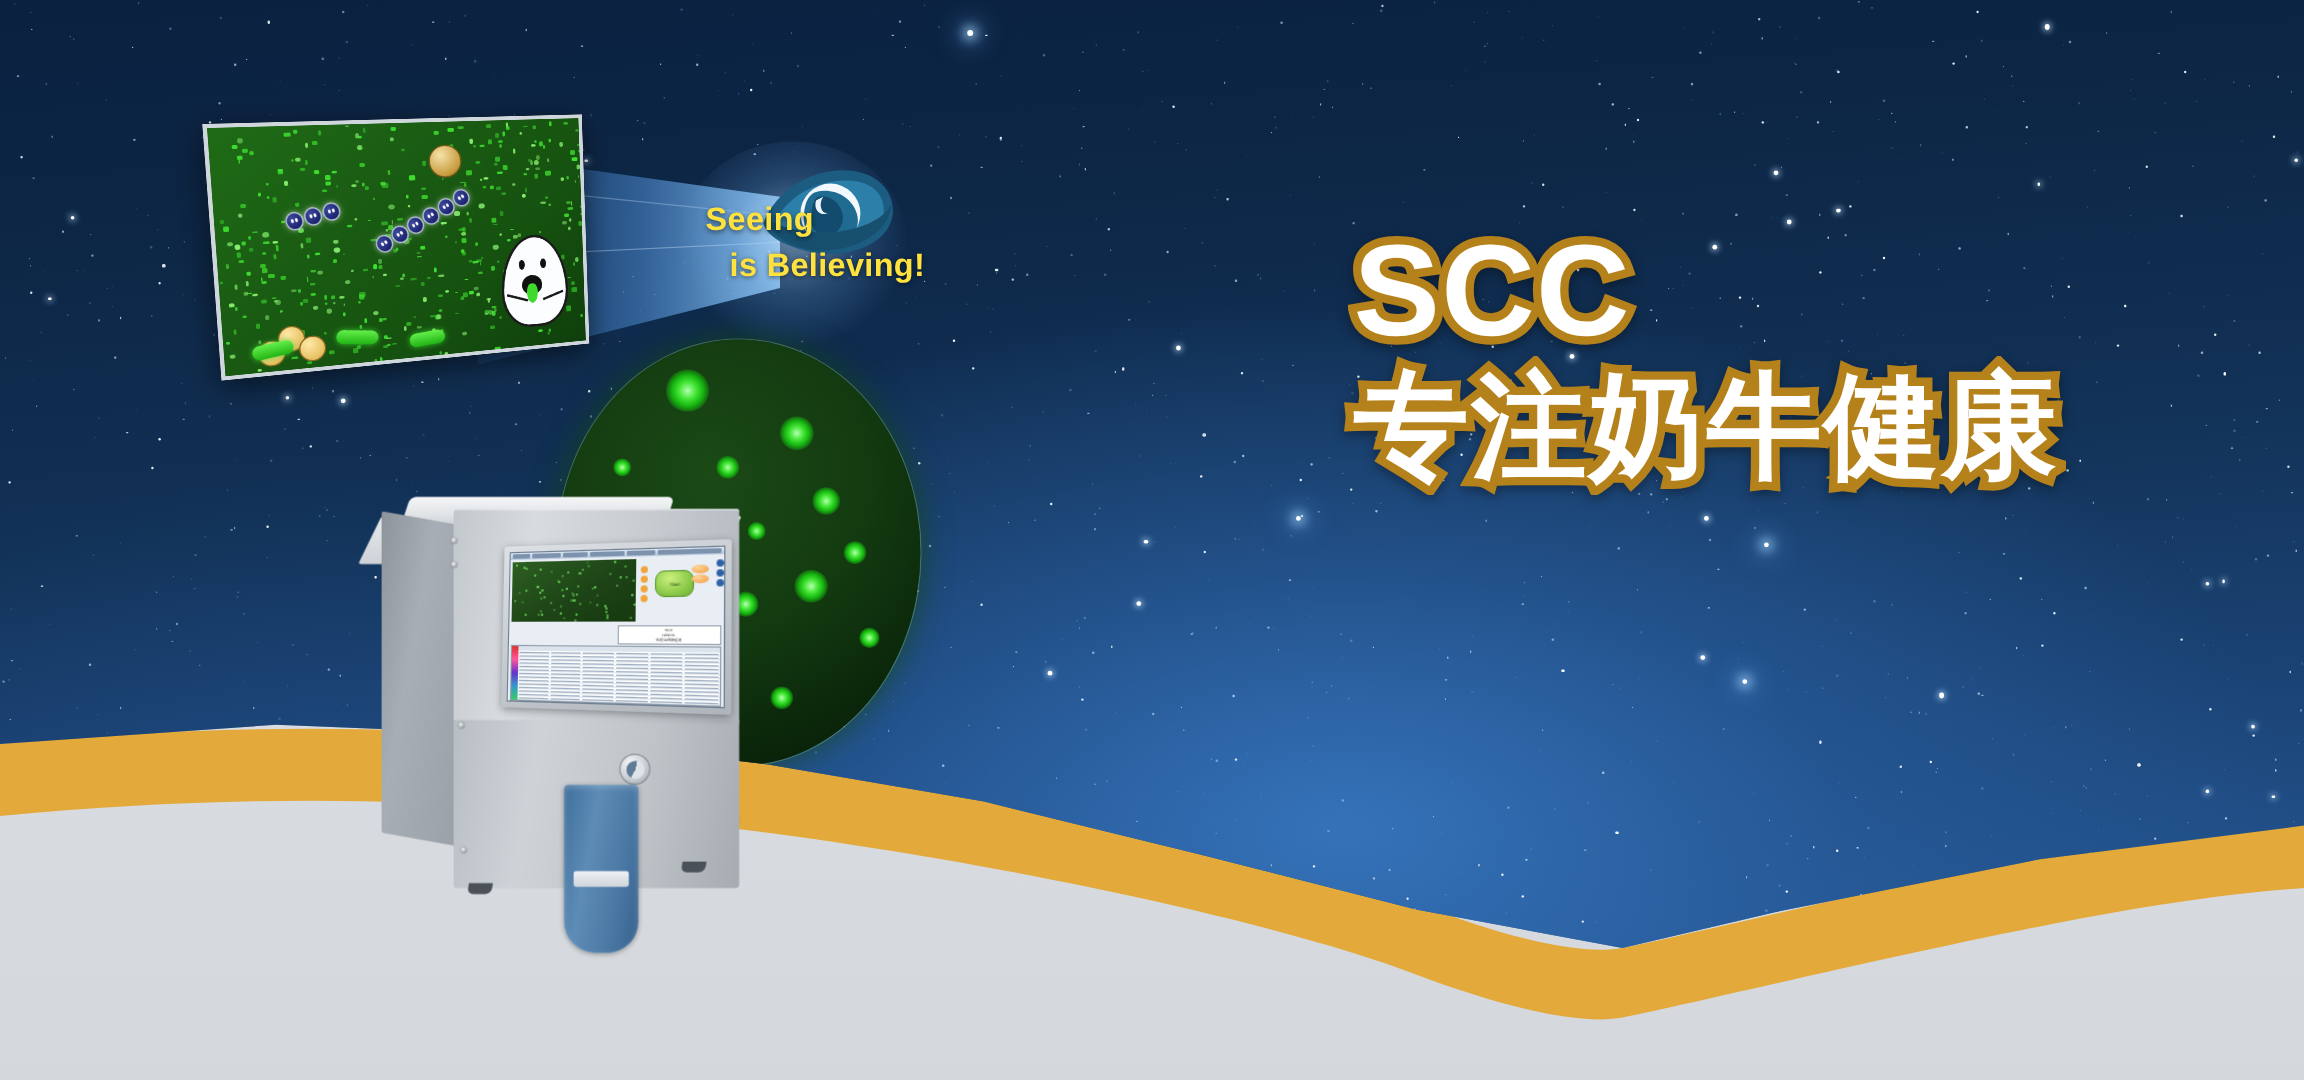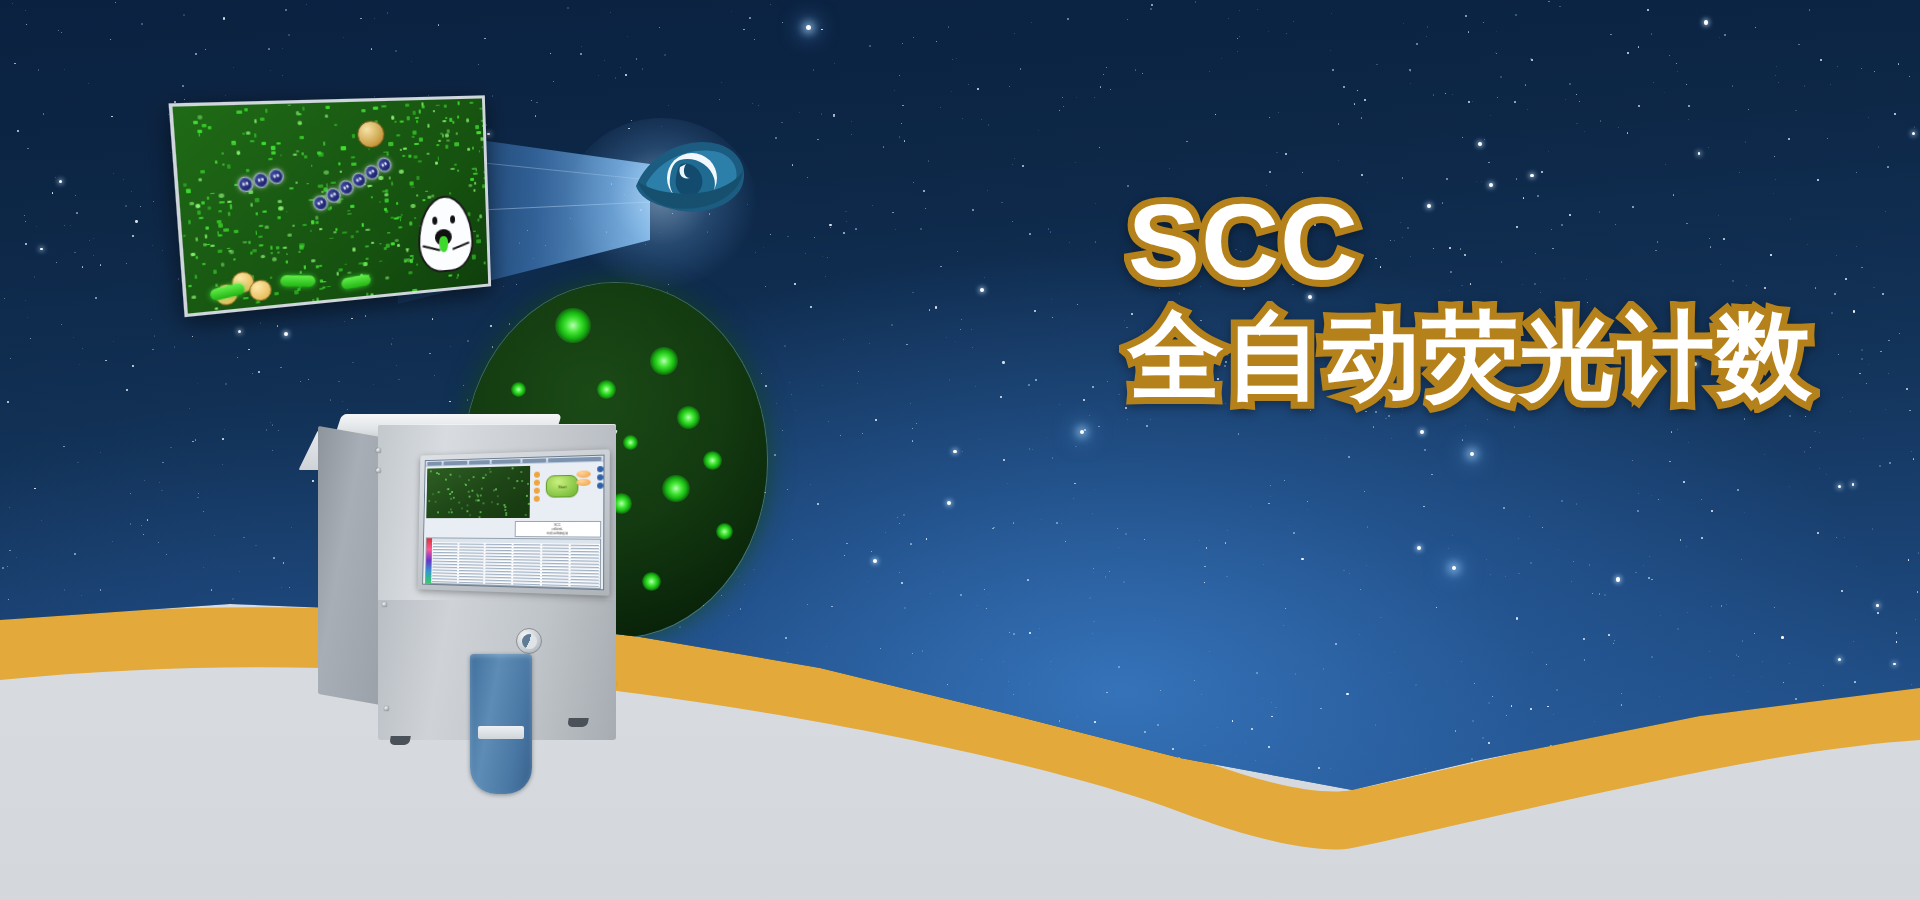--- a/index.html
+++ b/index.html
@@ -1852,20 +1852,24 @@
       <path d="M6,52 C20,18 58,2 88,10 C112,17 118,38 112,52 C104,72 72,82 46,76 C24,71 10,64 6,52 Z" fill="#1b5c80"></path>
       <path d="M16,50 C30,24 62,12 88,18 C106,23 110,40 104,52 C96,68 70,76 48,71 C30,67 19,60 16,50 Z" fill="#2b7fa8"></path>
       <circle cx="62" cy="44" r="25" fill="#f2f8fc"></circle>
       <path d="M50,26 C64,22 80,30 84,44 C88,58 78,70 62,70 C48,70 38,58 40,44 C41,34 44,28 50,26 Z" fill="#1f6b92"></path>
       <path d="M52,30 C60,28 70,34 72,44 C74,54 68,62 58,62 C50,62 44,54 46,44 C47,36 49,31 52,30 Z" fill="#124b6d"></path>
       <path d="M56,30 C52,36 54,44 60,44 C52,46 48,40 50,33 Z" fill="#eaf4fa"></path>
       <path d="M8,48 C24,58 54,64 84,56 C100,51 110,43 113,36 C112,54 94,70 66,74 C38,78 14,66 8,48 Z" fill="#17506f"></path>
     </svg>
   </div>
 
+  <div class="slogan">
+    <div class="l1">Seeing</div>
+    <div class="l2">is Believing!</div>
+  </div>
 
   <div class="panel-wrap">
     <div class="panel" id="panel">
         <span class="px" style="left:90.5px;top:98.6px;width:1.6px;height:1.5px;opacity:0.59"></span>
         <span class="px2" style="left:281.8px;top:46.9px;width:1.7px;height:2.0px;opacity:0.51"></span>
         <span class="px" style="left:17.6px;top:85.0px;width:3.3px;height:2.8px;opacity:0.87"></span>
         <span class="px" style="left:94.4px;top:163.8px;width:2.8px;height:3.7px;opacity:0.60"></span>
         <span class="px2" style="left:123.8px;top:82.0px;width:2.1px;height:2.4px;opacity:0.80"></span>
         <span class="px" style="left:258.3px;top:16.1px;width:1.7px;height:3.4px;opacity:0.90"></span>
         <span class="px" style="left:248.9px;top:100.2px;width:4.1px;height:3.4px;opacity:0.49"></span>
@@ -2572,17 +2576,17 @@
         <div class="slot"></div>
       </div>
 
       <div class="foot" style="left:72px; top:330px; transform:skewX(-10deg);"></div>
       <div class="foot" style="left:250px; top:312px; transform:skewX(-10deg);"></div>
     </div>
   </div>
 
   <div class="headline">
     <div class="hl-scc">SCC</div>
-    <div class="hl-cn">全自动荧光计数</div>
+    <div class="hl-cn">专注奶牛健康</div>
   </div>
 
 
 </div>
 
 </body></html>

